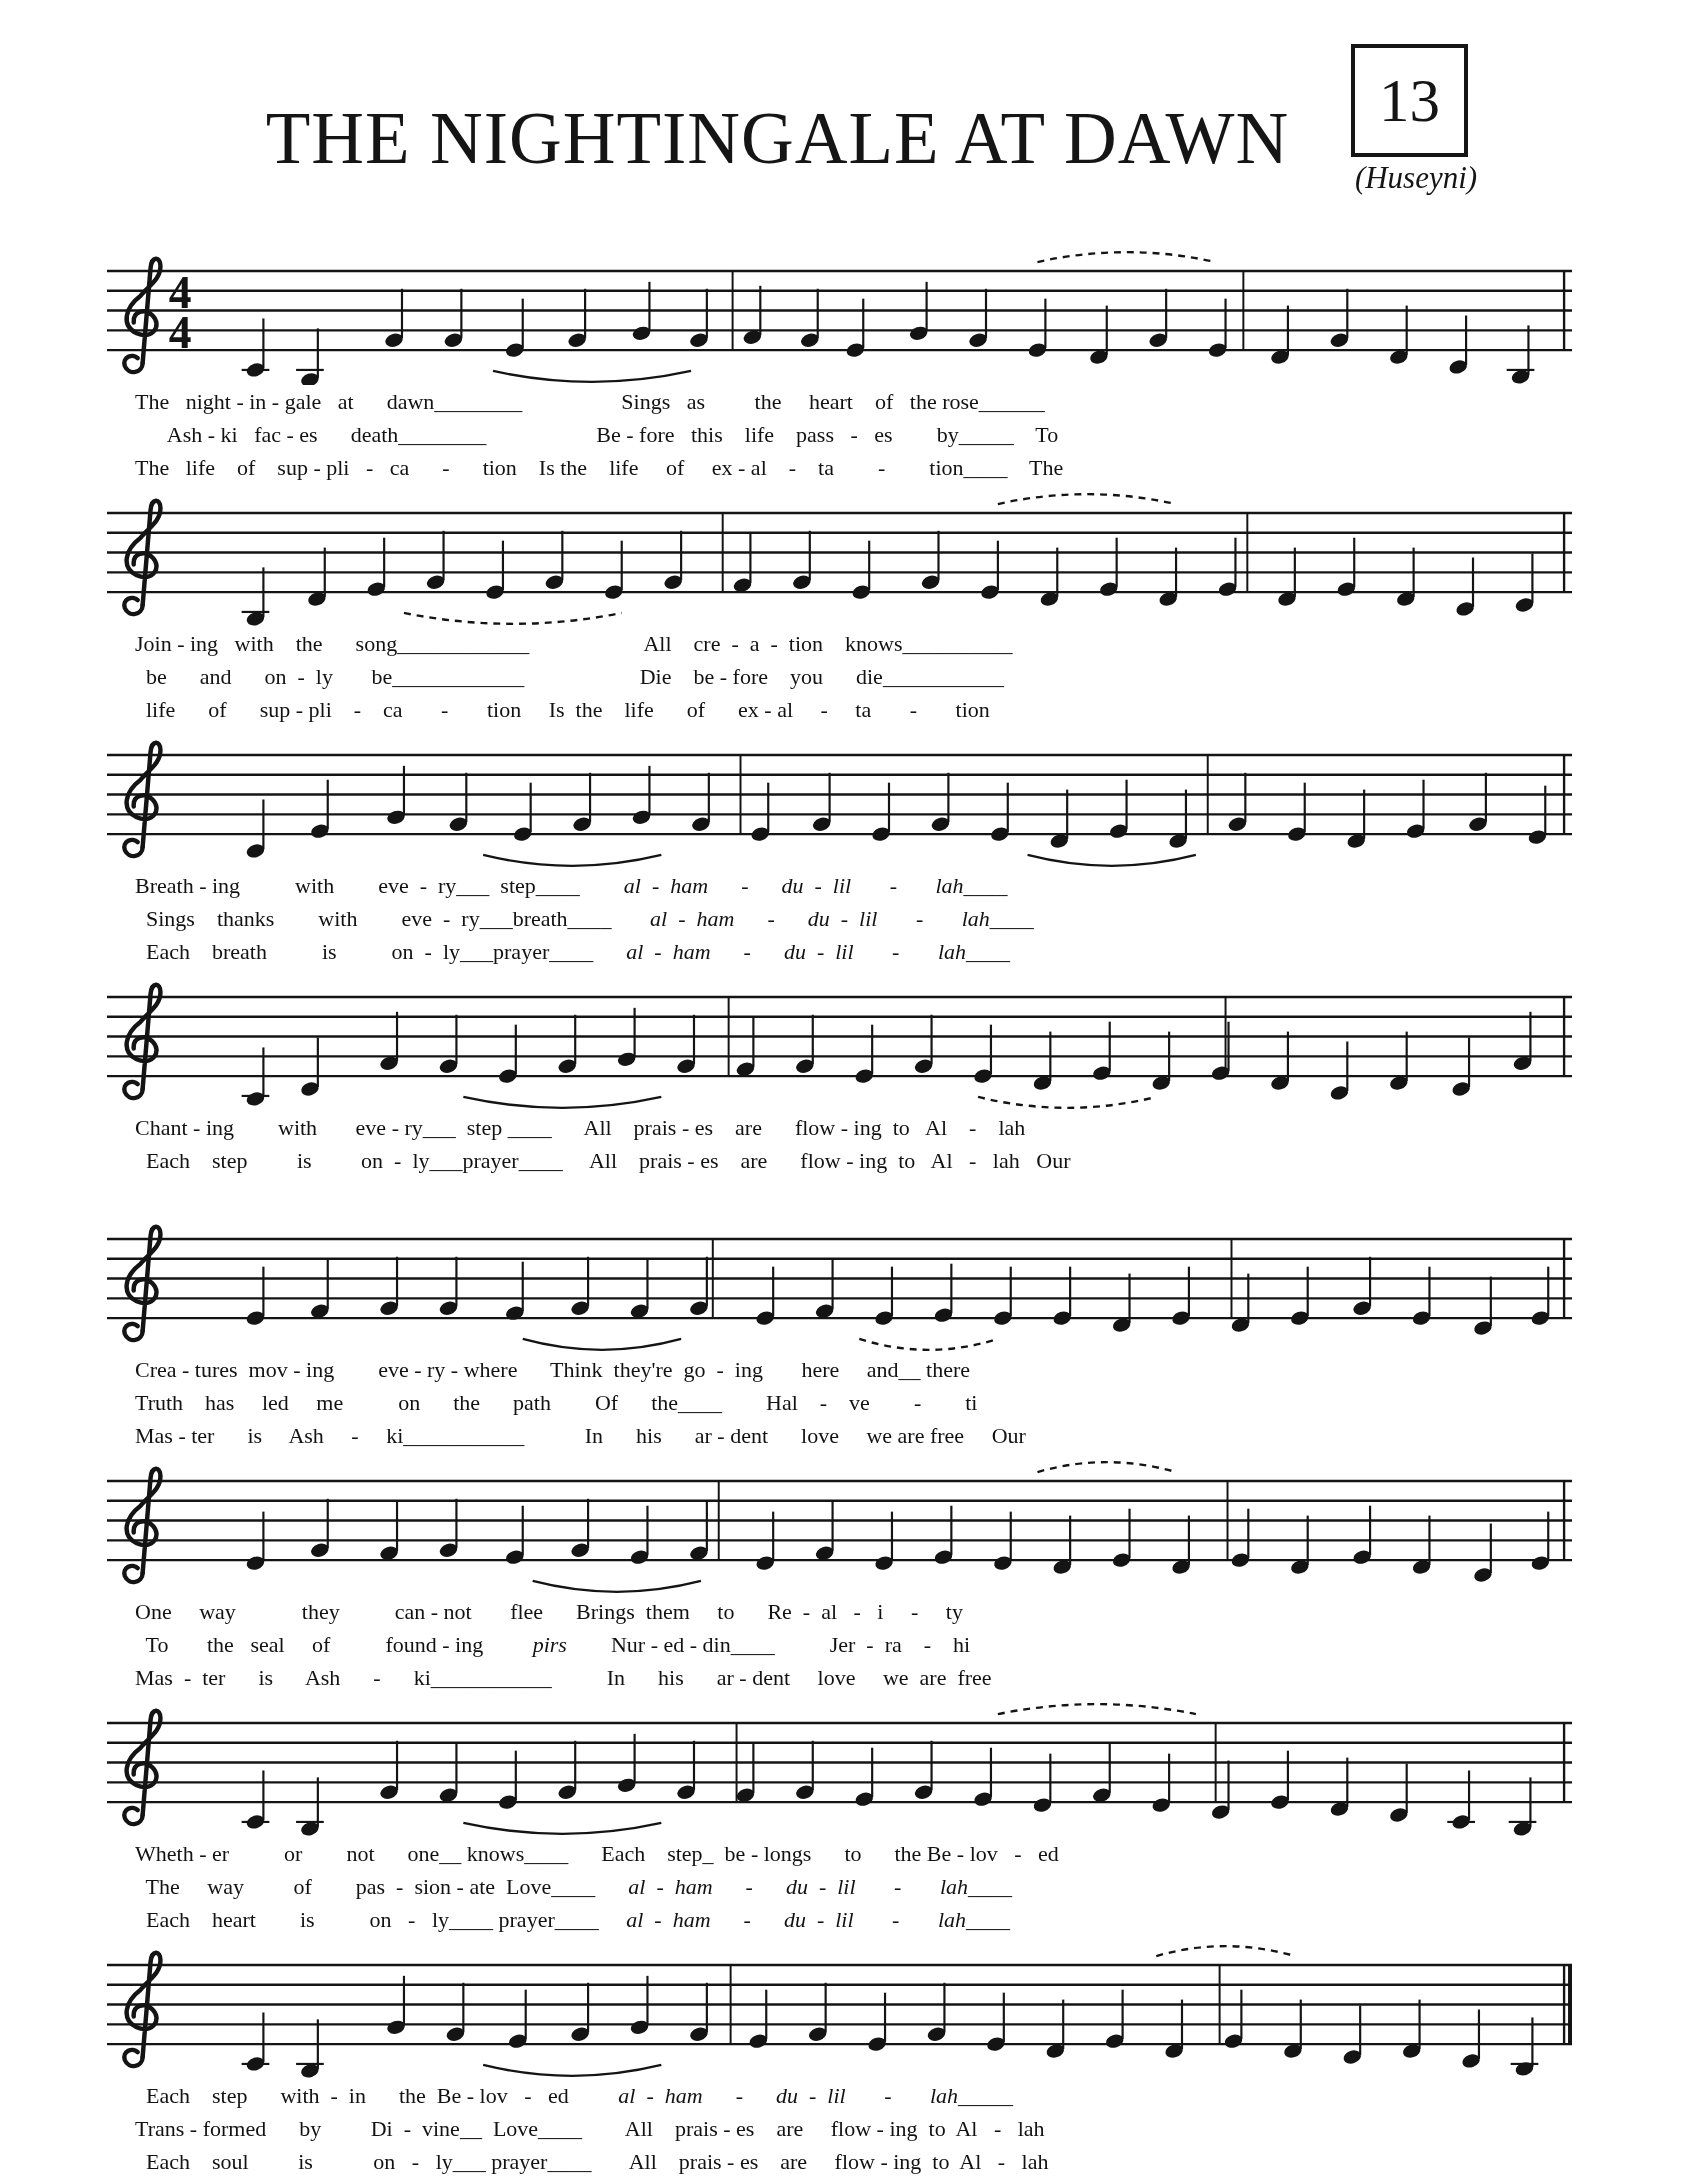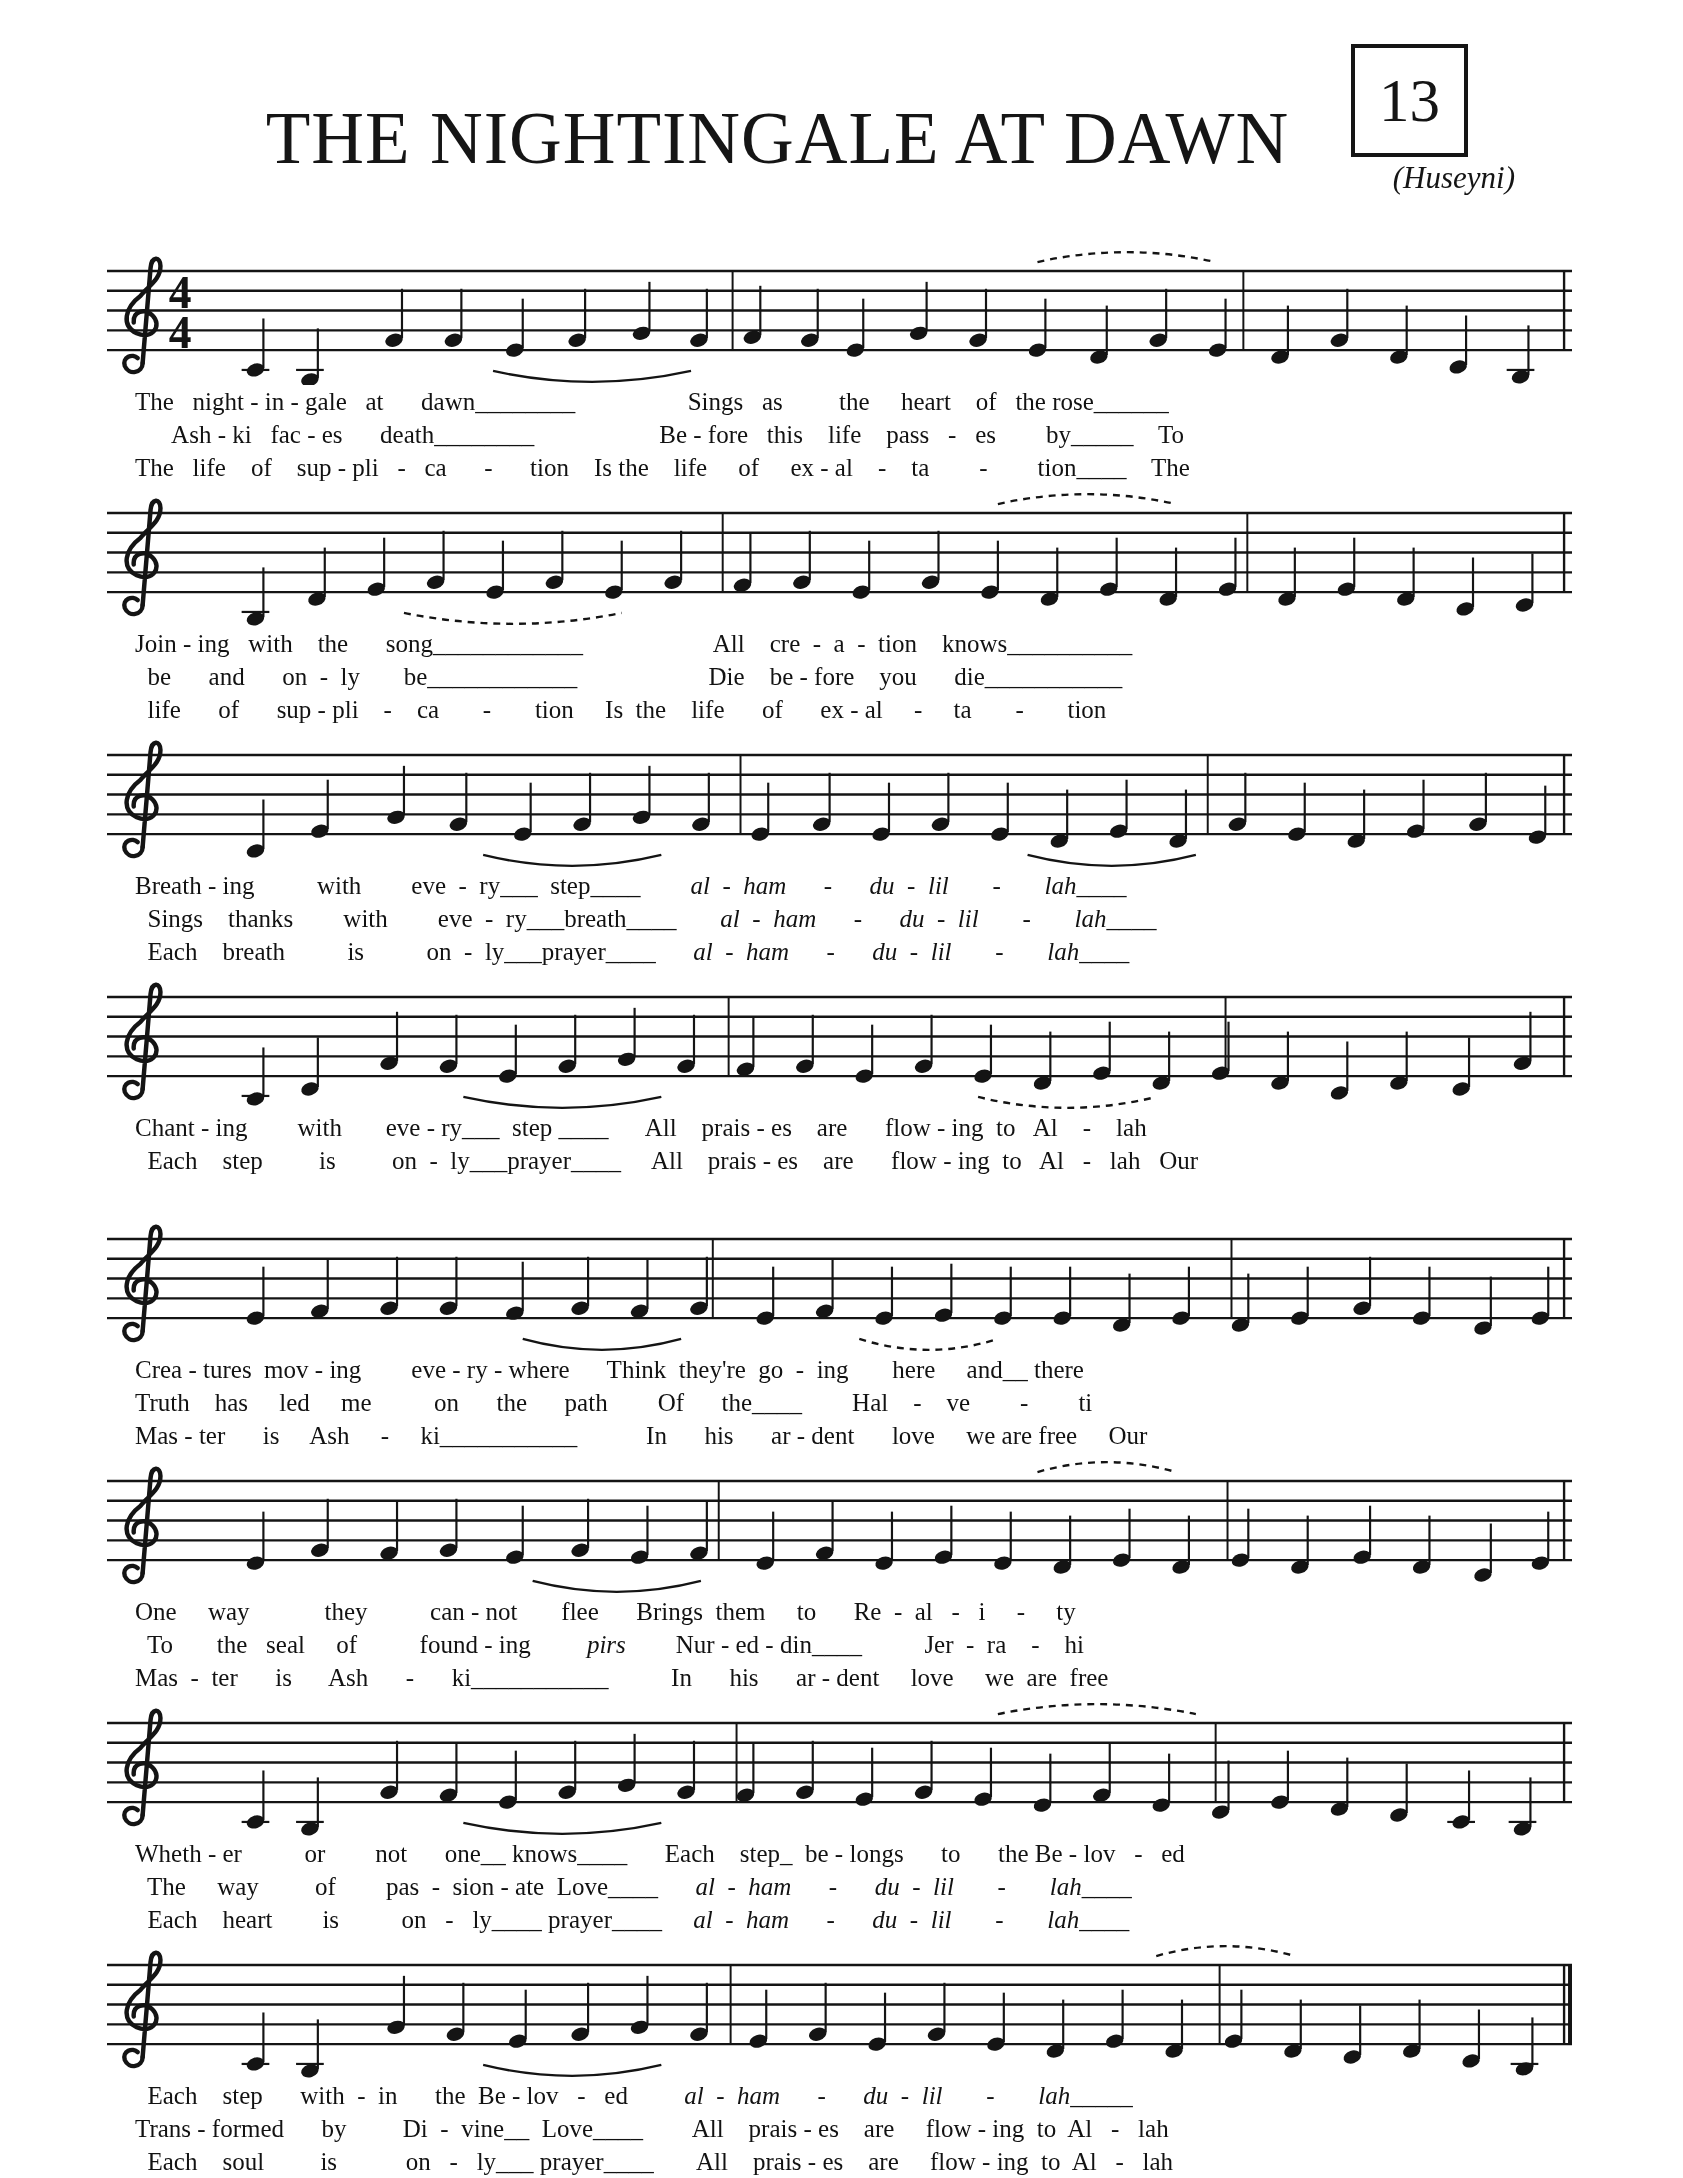--- a/index.html
+++ b/index.html
@@ -4,26 +4,26 @@
 <style>
   html,body{margin:0;padding:0;background:#ffffff;}
   body{width:1683px;height:2178px;position:relative;overflow:hidden;
        font-family:"Liberation Serif", serif;color:#111;}
   .page{position:absolute;inset:0;background:#fff;border-radius:27px;}
   .title{position:absolute;top:97px;left:149px;width:1257px;text-align:center;
          font-size:73px;letter-spacing:1px;white-space:nowrap;color:#151515;}
   .numbox{position:absolute;left:1351px;top:44px;width:109px;height:105px;
           border:4px solid #151515;display:flex;align-items:center;justify-content:center;
           font-size:61px;color:#151515;}
-  .subtitle{position:absolute;left:1317px;top:160px;width:198px;text-align:right;
+  .subtitle{position:absolute;left:1317px;top:160px;width:198px;text-align:center;
             font-style:italic;font-size:31px;color:#151515;}
   .score{position:absolute;top:246px;left:107px;width:1469px;}
   .system{height:242px;}
   .staff{display:block;width:1465px;height:139px;}
-  .lyric{white-space:pre;font-size:25px;line-height:33px;color:#121212;padding-left:28px;}
+  .lyric{white-space:pre;font-size:22px;line-height:33px;color:#121212;padding-left:28px;}
   .it{font-style:italic;}
 </style>
 </head>
 <body>
 
 <div class="page">
   <div class="title">THE NIGHTINGALE AT DAWN</div>
   <div class="numbox">
     <span>13</span>
   </div>

